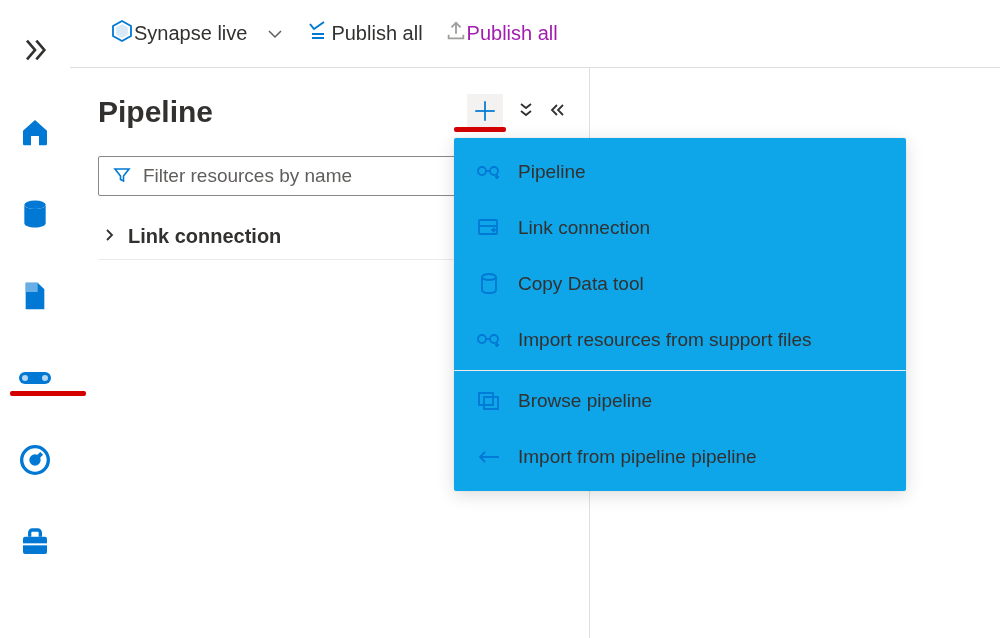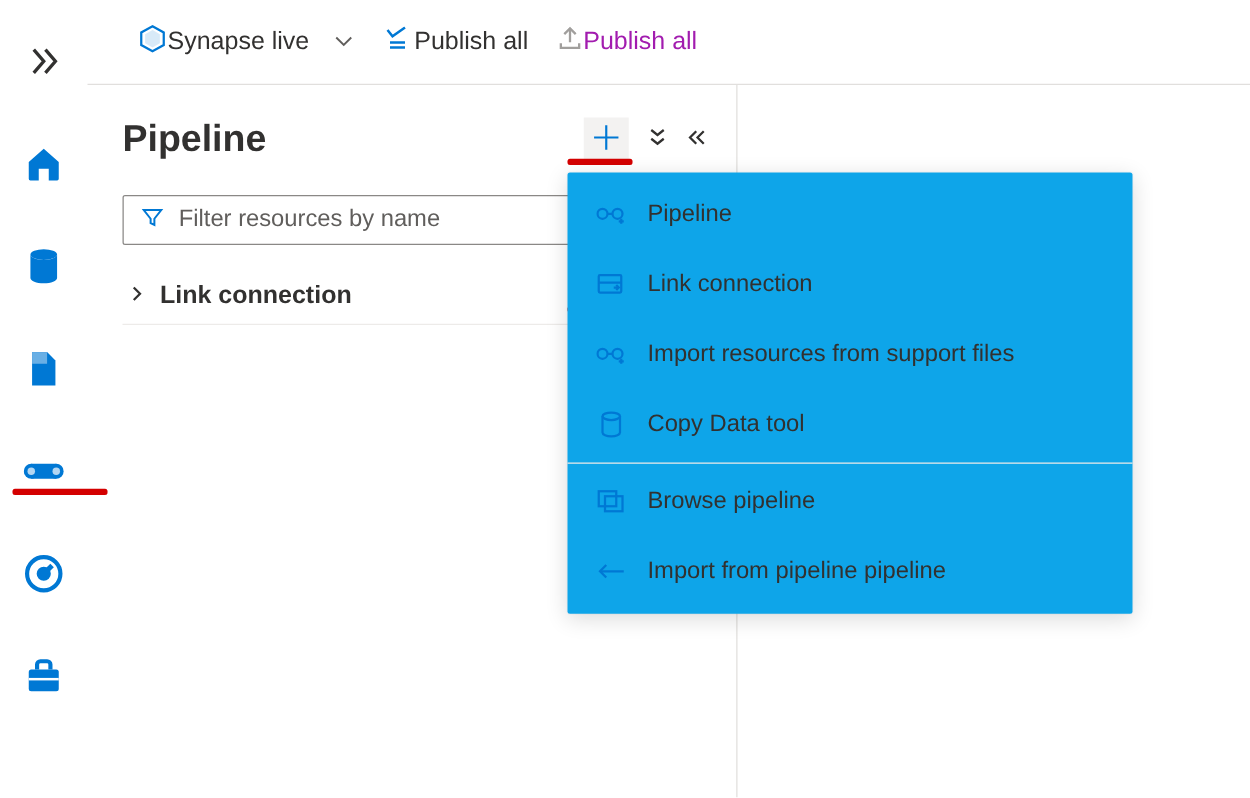--- a/index.html
+++ b/index.html
@@ -357,39 +357,39 @@
           <rect x="2" y="2" width="18" height="14" rx="1"></rect>
           <path d="M2 8h18"></path>
           <path d="M14 12l4 0"></path>
           <path d="M16 10l2 2-2 2"></path>
         </svg>
     </span>
     <span>Link connection</span>
   </div>
   <div class="menu-item">
     <span class="menu-icon">
+      <svg viewBox="0 0 20 24" fill="none" stroke="#0078d4" stroke-width="1.8">
+          <ellipse cx="10" cy="5" rx="7" ry="3"></ellipse>
+          <path d="M3 5v13c0 1.7 3.1 3 7 3s7-1.3 7-3V5"></path>
+        </svg>
+    </span>
+    <span>Copy Data tool</span>
+  </div>
+  <div class="menu-item">
+    <span class="menu-icon">
       <svg viewBox="0 0 24 16" fill="none" stroke="#0078d4" stroke-width="1.8">
           <circle cx="5" cy="7" r="4"></circle>
           <circle cx="17" cy="7" r="4"></circle>
           <line x1="9" y1="7" x2="13" y2="7"></line>
           <line x1="20" y1="11" x2="20" y2="15"></line>
           <line x1="18" y1="13" x2="22" y2="13"></line>
         </svg>
     </span>
     <span>Import resources from support files</span>
   </div>
-  <div class="menu-item">
-    <span class="menu-icon">
-      <svg viewBox="0 0 20 24" fill="none" stroke="#0078d4" stroke-width="1.8">
-          <ellipse cx="10" cy="5" rx="7" ry="3"></ellipse>
-          <path d="M3 5v13c0 1.7 3.1 3 7 3s7-1.3 7-3V5"></path>
-        </svg>
-    </span>
-    <span>Copy Data tool</span>
-  </div>
   <div class="menu-divider"></div>
   <div class="menu-item">
     <span class="menu-icon">
       <svg viewBox="0 0 24 20" fill="none" stroke="#0078d4" stroke-width="1.8">
           <rect x="2" y="2" width="14" height="12"></rect>
           <rect x="7" y="6" width="14" height="12"></rect>
         </svg>
     </span>
     <span>Browse pipeline</span>
   </div>

